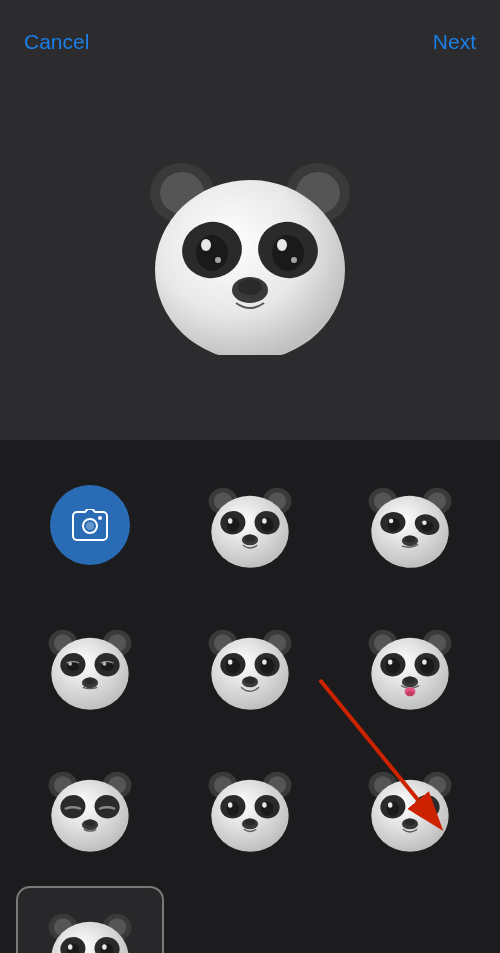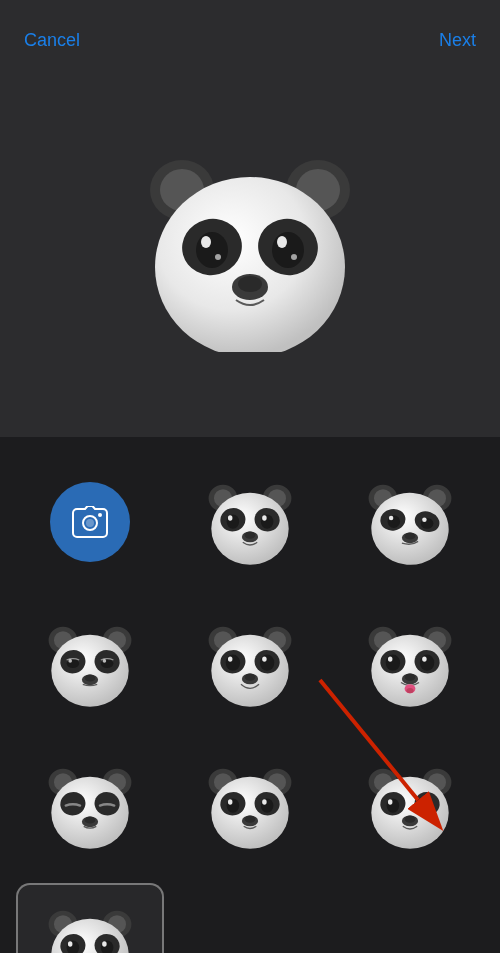--- a/index.html
+++ b/index.html
@@ -16,21 +16,21 @@
     
     .top-bar {
       display: flex;
       justify-content: space-between;
       align-items: center;
       padding: 30px 24px 16px;
       background: #2c2c2e;
     }
 
     .top-bar-btn {
-      font-size: 18px;
+      font-size: 21px;
       color: #1a7fe8;
       cursor: pointer;
       background: none;
       border: none;
       font-family: inherit;
     }
 
     
     .preview-area {
       background: #2c2c2e;

